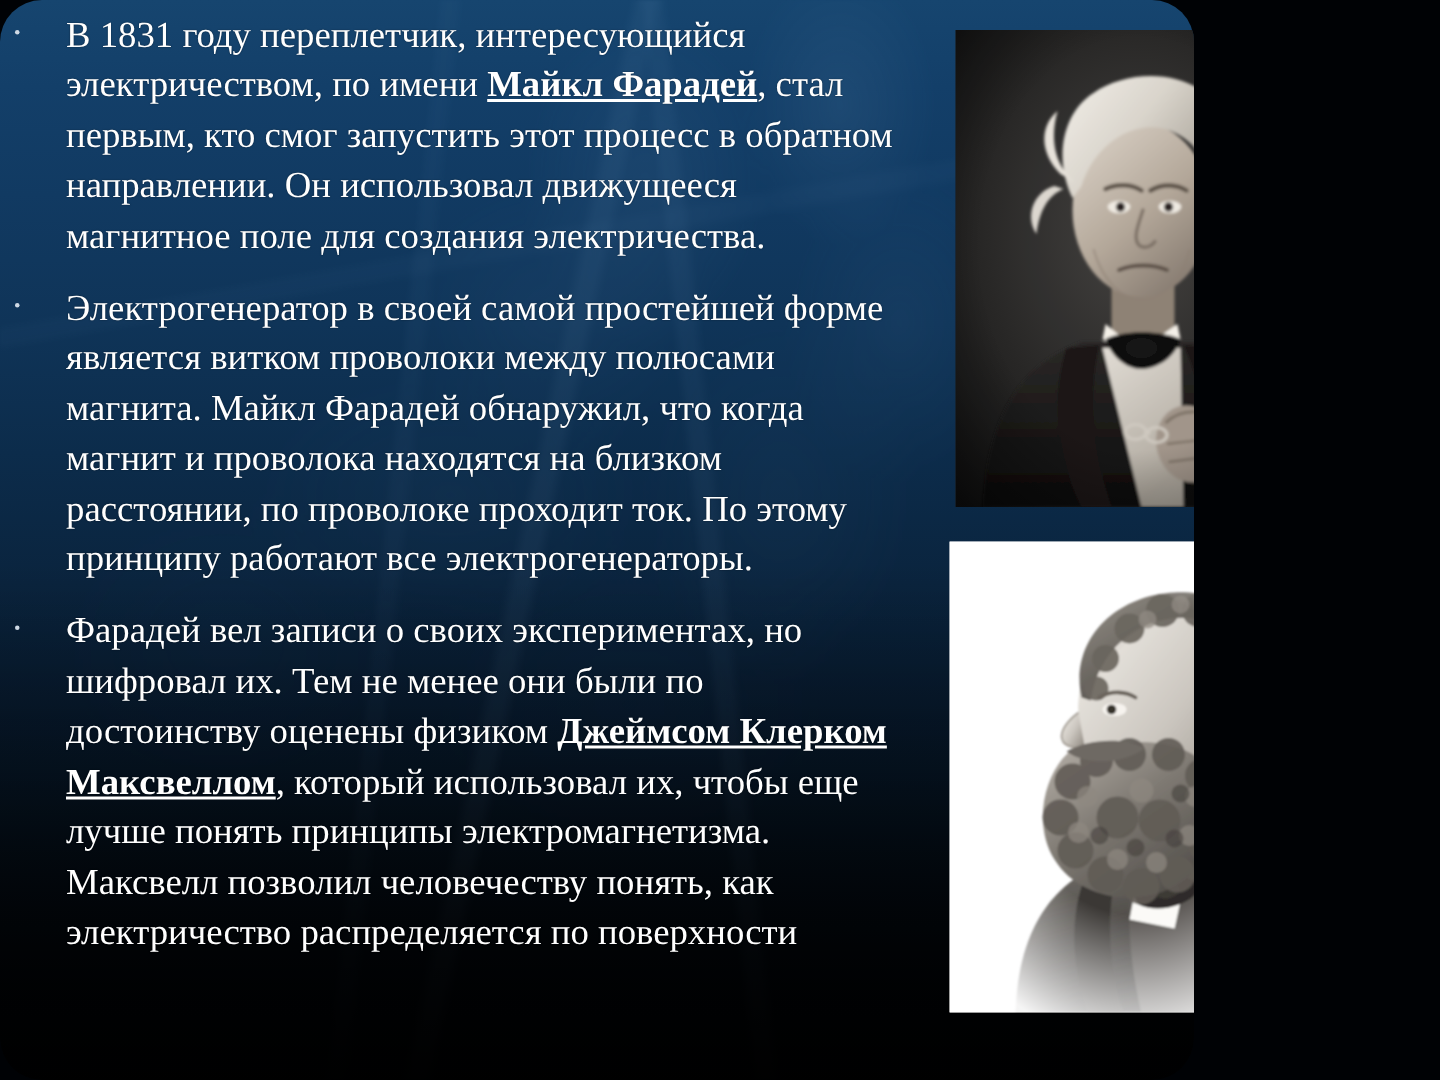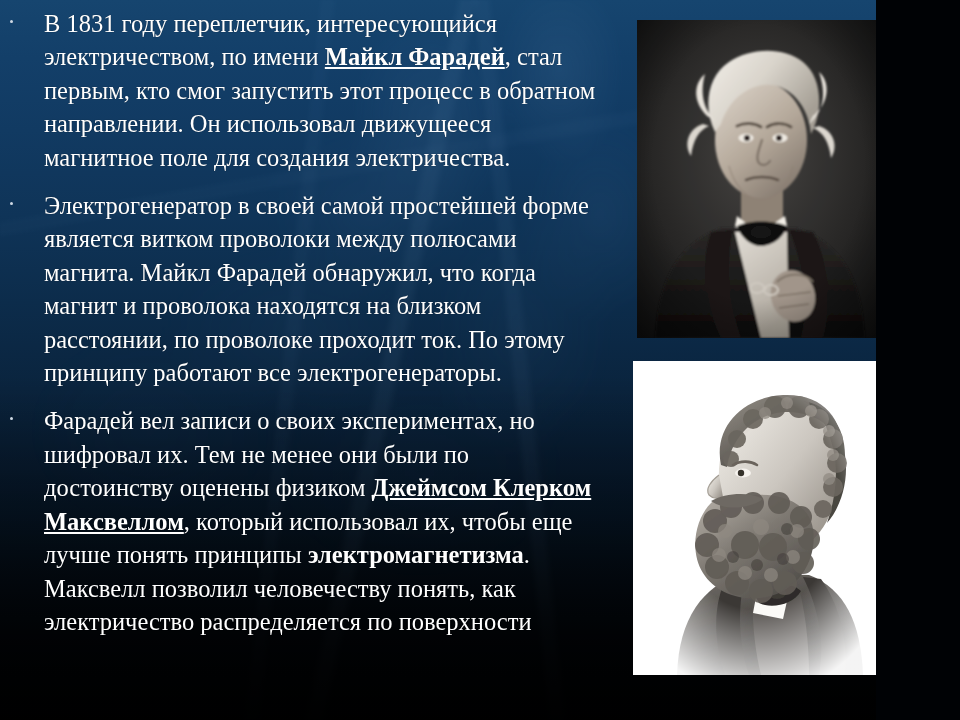--- a/index.html
+++ b/index.html
@@ -7,37 +7,38 @@
     margin: 0;
     padding: 0;
     width: 960px;
     height: 720px;
     overflow: hidden;
     background: #000205;
   }
 
   #slide {
     position: relative;
-    width: 876px;
+    width: 796px;
     height: 720px;
     overflow: hidden;
     font-family: "Liberation Serif", "DejaVu Serif", serif;
     background:
       linear-gradient(to bottom,
         #16456f 0%,
         #133f69 8%,
         #113a62 18%,
         #0f3458 30%,
         #0c2c4b 42%,
         #0a243e 54%,
         #071a2e 66%,
         #05121f 77%,
         #030b14 86%,
         #01060c 93%,
         #000205 100%);
+    border-radius: 28px;
   }
 
   
   .bg-texture {
     position: absolute;
     inset: 0;
     pointer-events: none;
     opacity: 0.55;
     background:
       radial-gradient(ellipse 120px 160px at 430px 120px, rgba(120,165,205,0.16), rgba(120,165,205,0) 70%),
@@ -95,21 +96,21 @@
     position: absolute;
     left: 10px;
     top: 13px;
     width: 3px;
     height: 3px;
     background: #cfd9e4;
     border-radius: 50%;
   }
 
   .b {
-    font-weight: bold;
+    font-weight: normal;
   }
   .bu {
     font-weight: bold;
     text-decoration: underline;
     text-underline-offset: 2px;
   }
 
   
   .photo {
     position: absolute;

